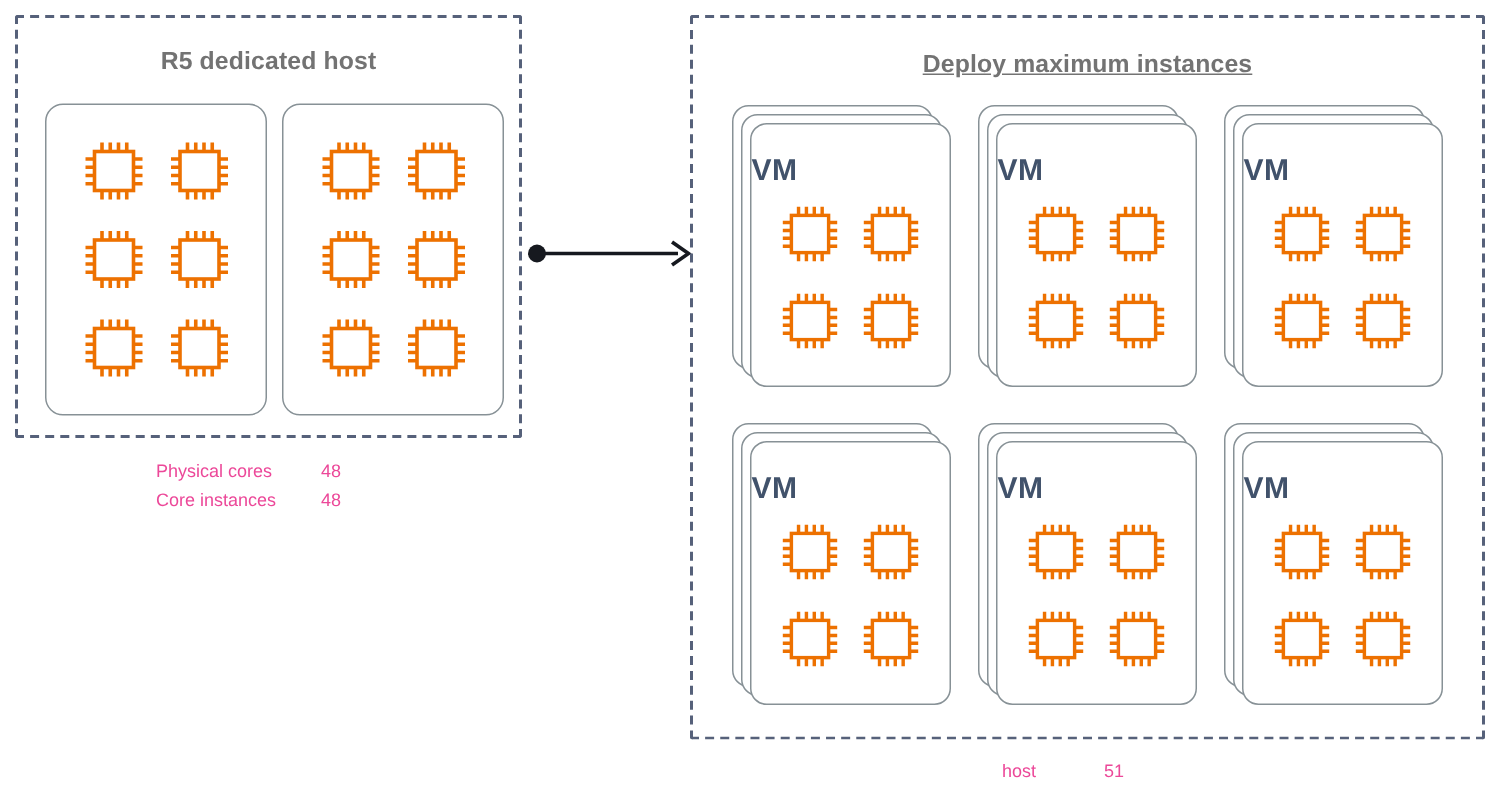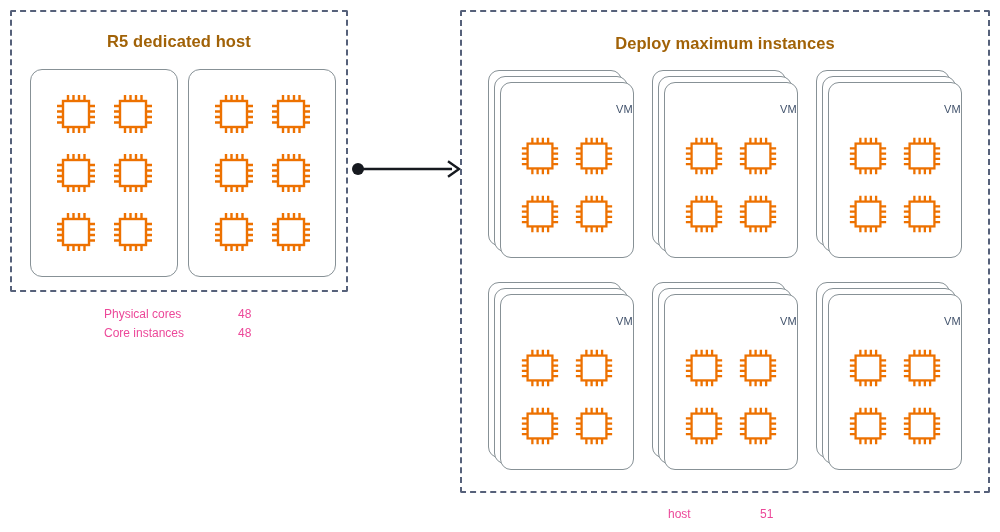--- a/index.html
+++ b/index.html
@@ -24,26 +24,26 @@
   }
   #host-panel{left:10px;top:10px;width:338px;height:282px;}
   #deploy-panel{left:460px;top:10px;width:530px;height:483px;}
 
   .panel-title{
     position:absolute;
     left:0;right:0;
     text-align:center;
     font-size:16.5px;
     font-weight:700;
-    color:#a16207;
+    color:#737373;
     letter-spacing:.1px;
     white-space:nowrap;
   }
   #host-panel .panel-title{top:20px;}
-  #deploy-panel .panel-title{top:22px;}
+  #deploy-panel .panel-title{top:22px;text-decoration:underline;}
 
   
   .socket{
     position:absolute;
     border:1.6px solid #879196;
     border-radius:12px;
     background:#ffffff;
     box-sizing:border-box;
   }
   #socket-0{left:18px;top:57px;width:148px;height:208px;}
@@ -78,23 +78,23 @@
     box-sizing:border-box;
     width:134px;height:176px;
   }
   .vm-card.back2{left:0px;top:0px;}
   .vm-card.back1{left:6px;top:6px;}
   .vm-card.front{left:12px;top:12px;}
 
   .vm-label{
     position:absolute;
     left:0;right:0;top:20px;
-    text-align:right;
-    font-size:11px;
-    font-weight:400;
+    text-align:left;
+    font-size:20px;
+    font-weight:700;
     color:#41526b;
     letter-spacing:.3px;
   }
   .vm-chip-grid{
     position:absolute;
     left:0;right:0;top:44px;bottom:10px;
     display:grid;
     grid-template-columns:repeat(2,1fr);
     grid-template-rows:repeat(2,1fr);
     place-items:center;
@@ -114,21 +114,21 @@
   .metrics{position:absolute;font-size:12px;color:#ec4899;}
   #host-metrics{left:104px;top:305px;}
   #deploy-metrics{left:668px;top:505px;}
   .metric-row{
     display:flex;
     align-items:baseline;
     line-height:19px;
     white-space:nowrap;
   }
   .metric-label{display:inline-block;width:110px;}
-  .metric-value{display:inline-block;width:40px;margin-left:24px;}
+  .metric-value{display:inline-block;width:40px;}
   #deploy-metrics .metric-label{width:68px;}
 </style>
 </head>
 <body>
 
 <div class="stage">
 
   <div class="panel" id="host-panel">
     <div class="panel-title">R5 dedicated host</div>
 

